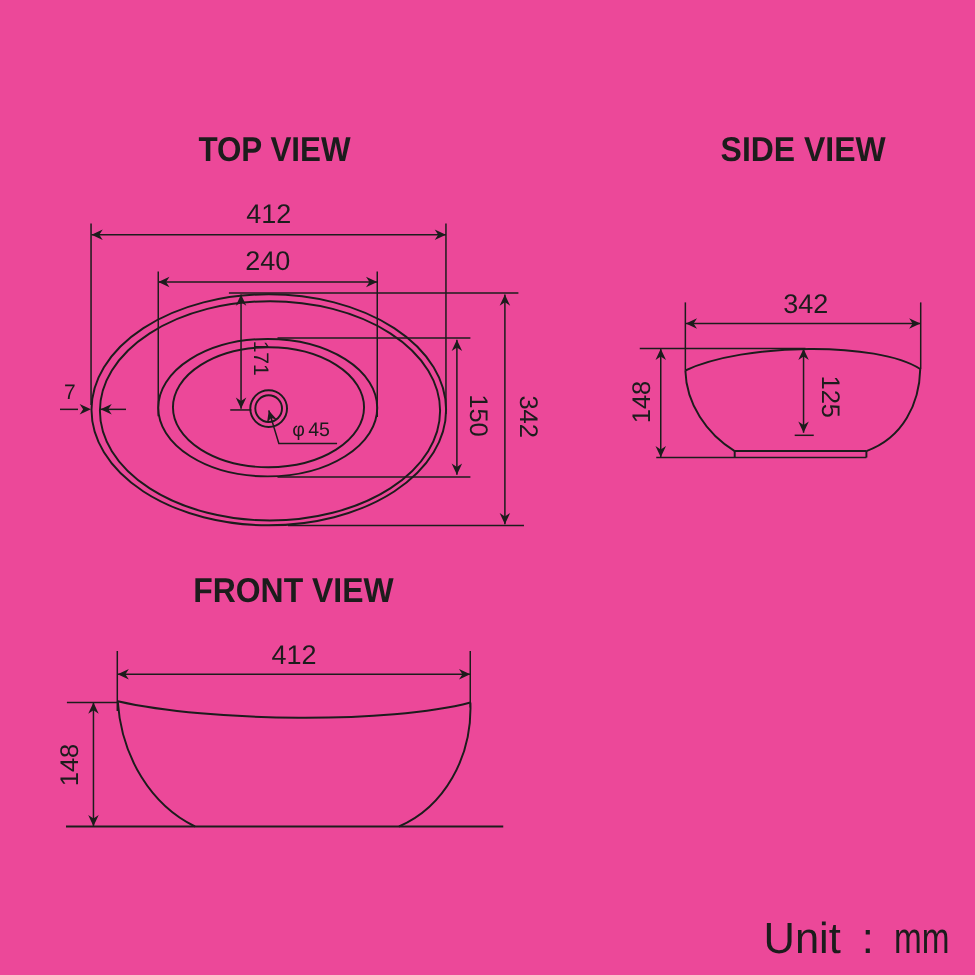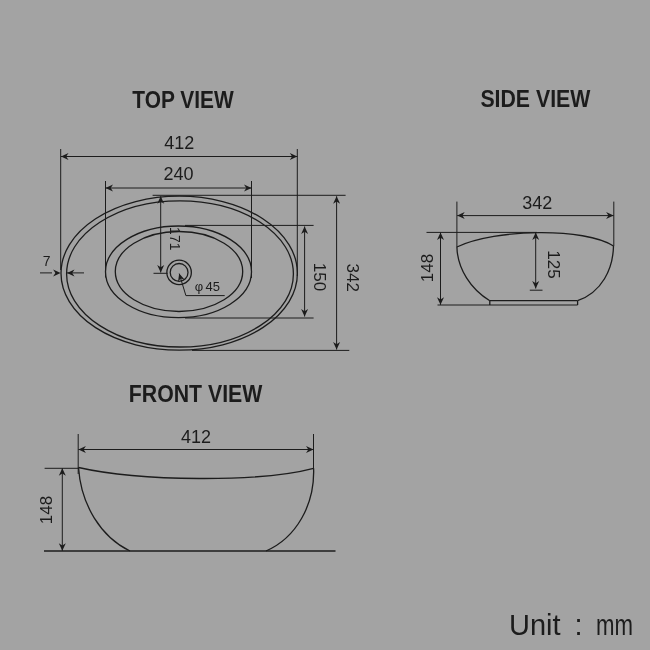--- a/index.html
+++ b/index.html
@@ -1,16 +1,16 @@
 <!DOCTYPE html>
 <html><head>
 <meta charset="utf-8">
 <style>
 html,body{margin:0;padding:0;background:#ffffff;}
-#page{width:650px;height:650px;position:relative;background:#a3a3a3;overflow:hidden;}
+#page{width:650px;height:650px;position:relative;background:#ec4899;overflow:hidden;}
 svg{position:absolute;top:0;left:0;}
 text{font-family:"Liberation Sans",sans-serif;fill:#1c1c1c;}
 .t{font-weight:bold;font-size:23px;}
 .d{font-size:18px;}
 .r{font-size:17px;}
 </style>
 </head>
 <body>
 <div id="page">
 <svg width="650" height="650" viewBox="0 0 650 650">

